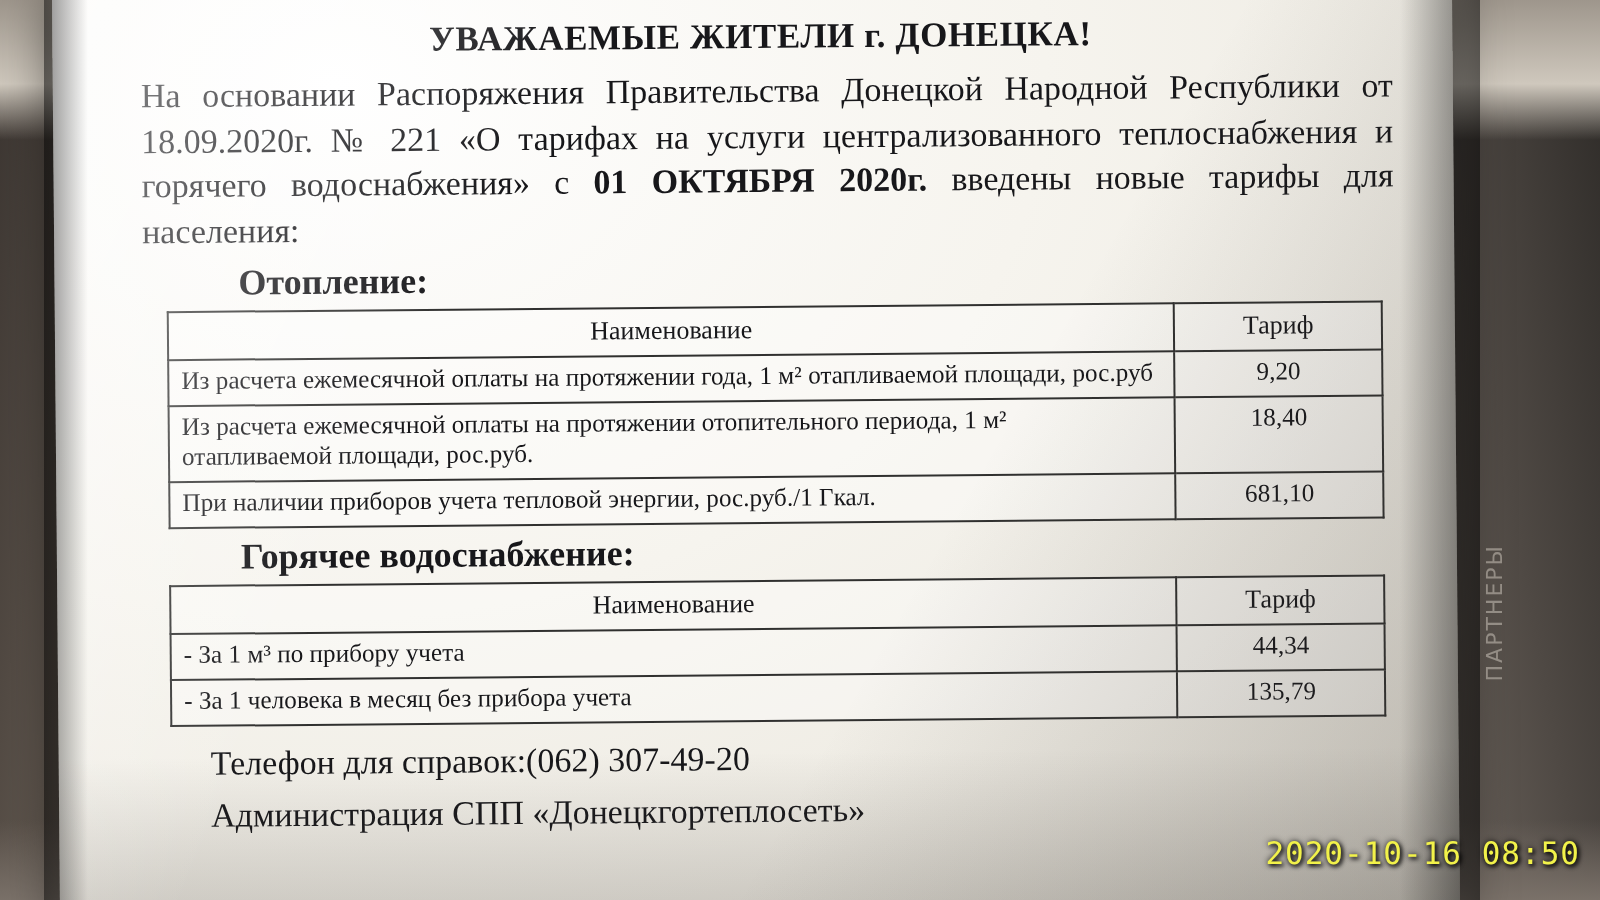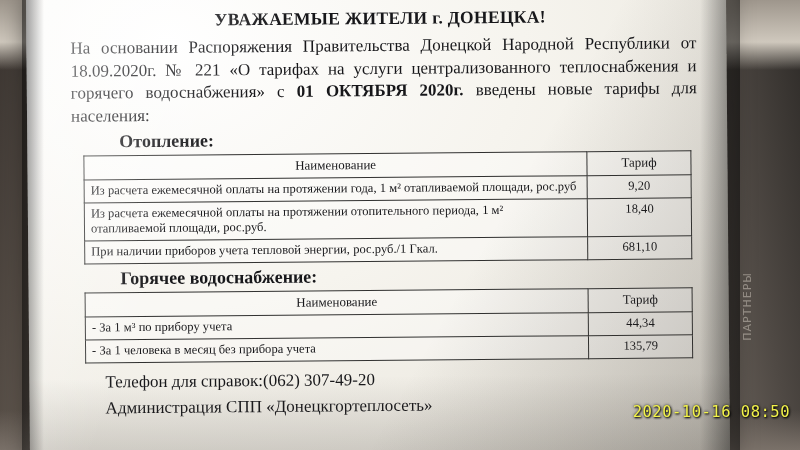--- a/index.html
+++ b/index.html
@@ -123,21 +123,21 @@
     margin: 9px 0 0 42px;
   }
   .footline2 {
     font-size: 17px;
     margin: 6px 0 0 42px;
   }
   
   #timestamp {
     position: absolute;
     right: 10px;
-    bottom: 29px;
+    bottom: 14px;
     color: #f2f24a;
     font-family: "DejaVu Sans Mono", monospace;
     font-size: 15.5px;
     letter-spacing: 0.5px;
     text-shadow: 0 0 3px rgba(0,0,0,0.9), 1px 1px 2px #000;
   }
   
   #side-text {
     position: absolute;
     right: 46px;

